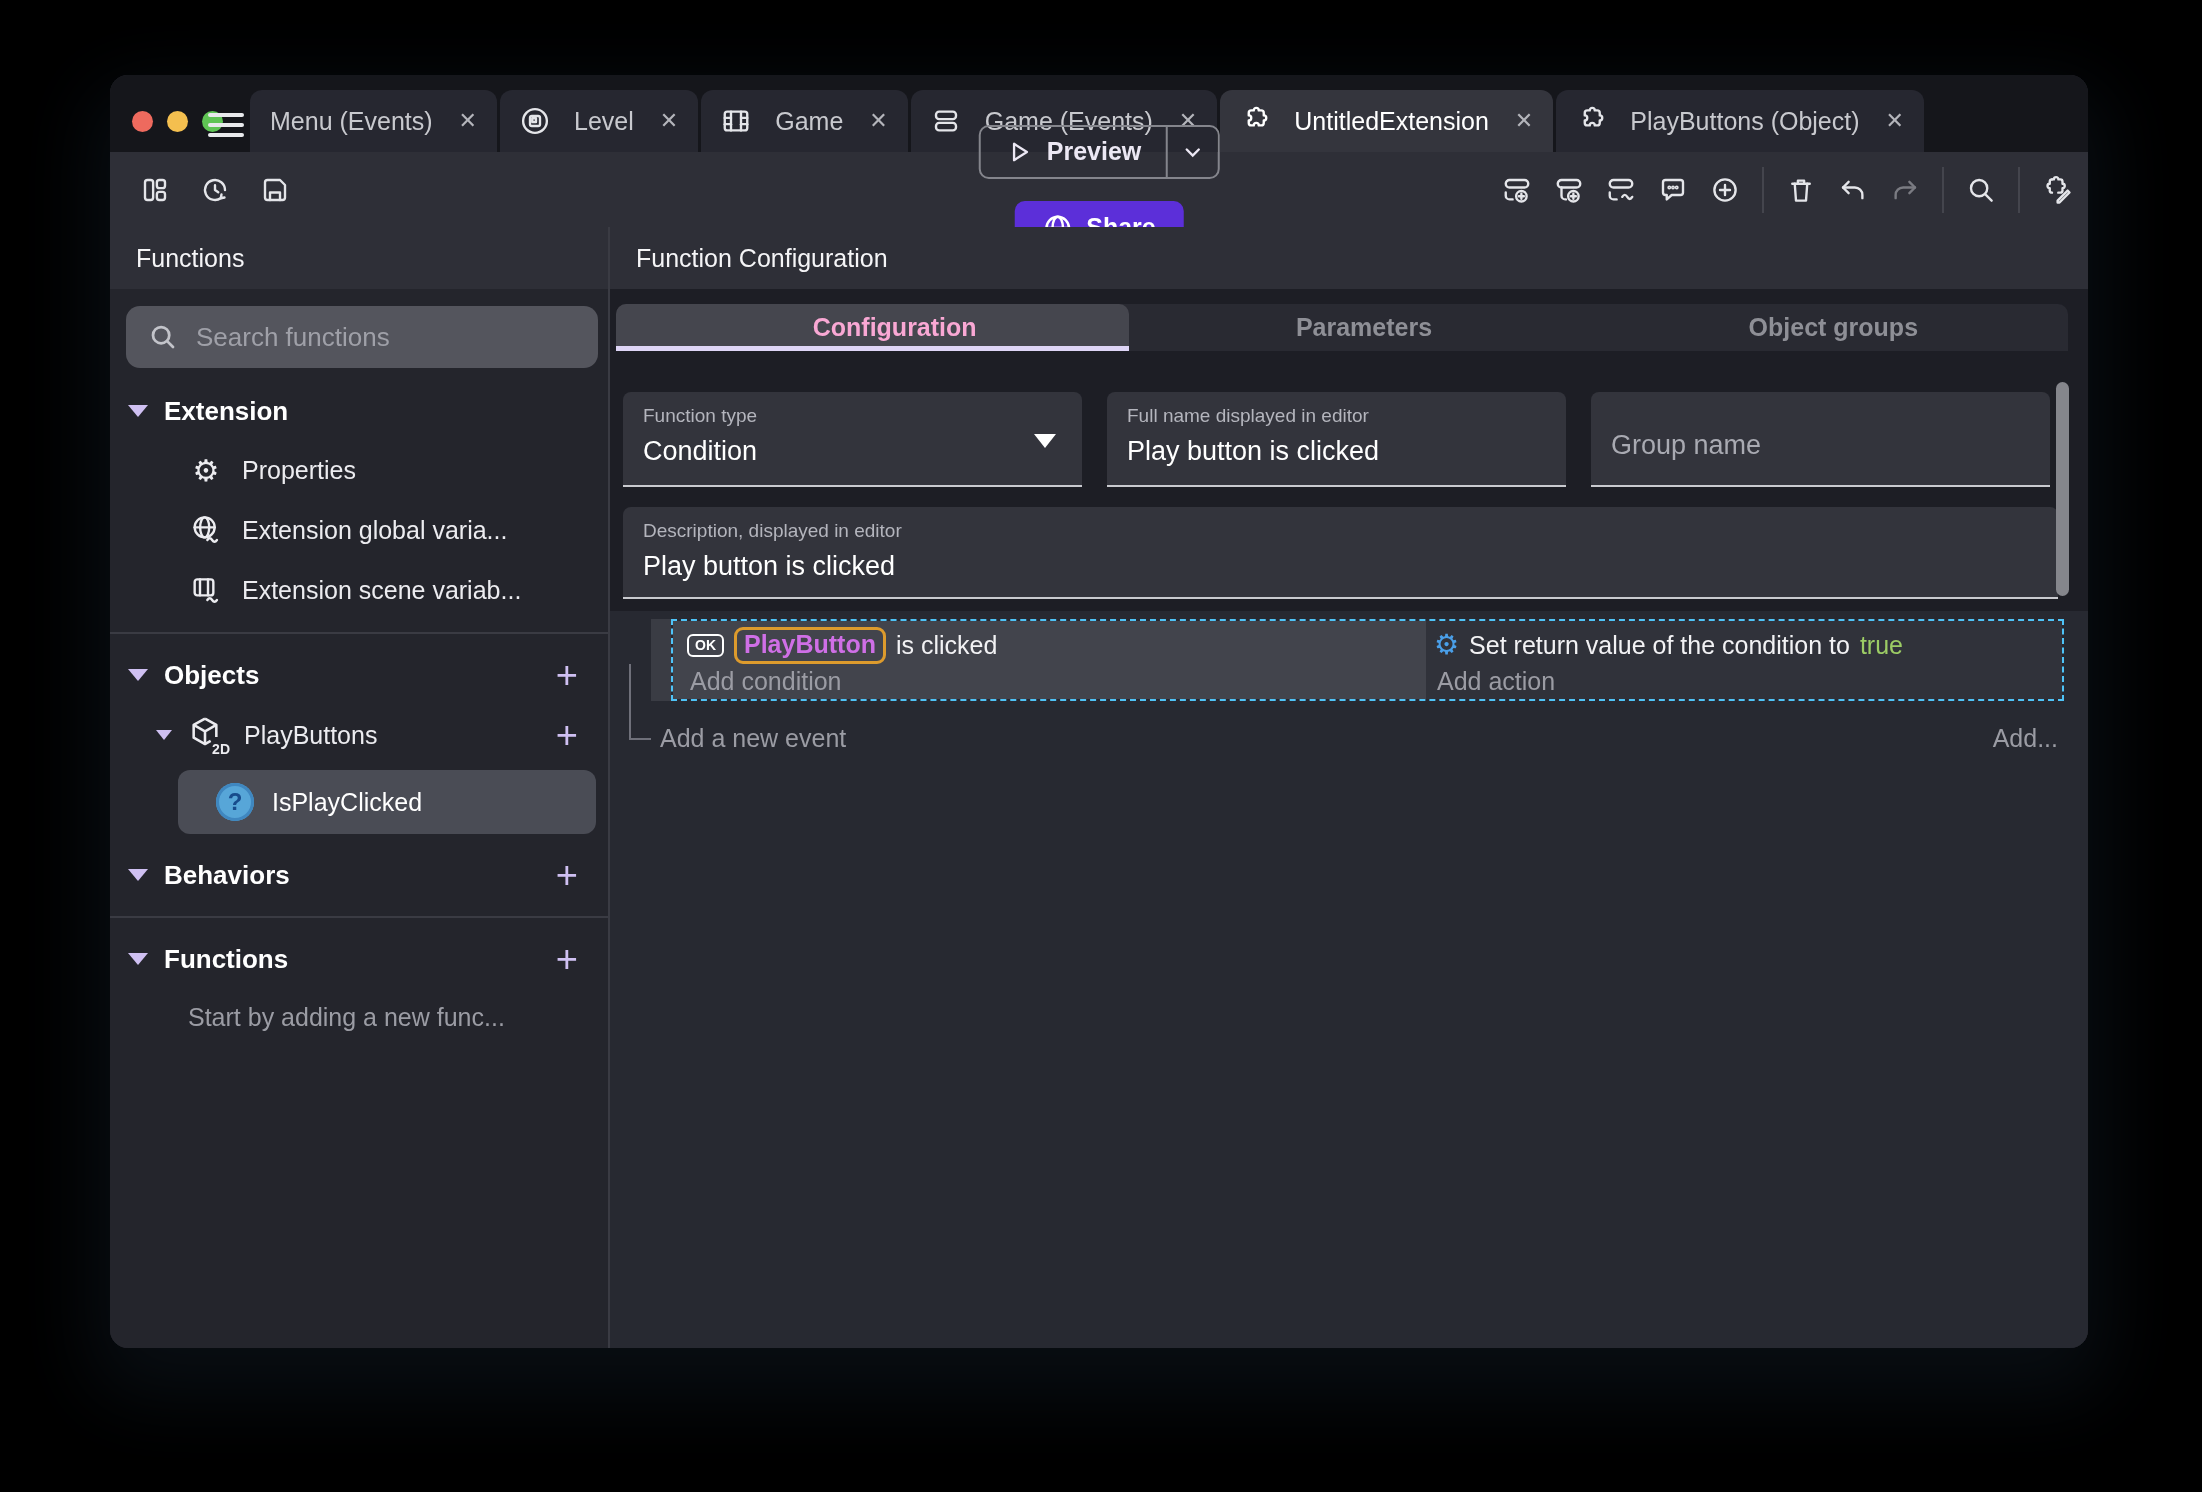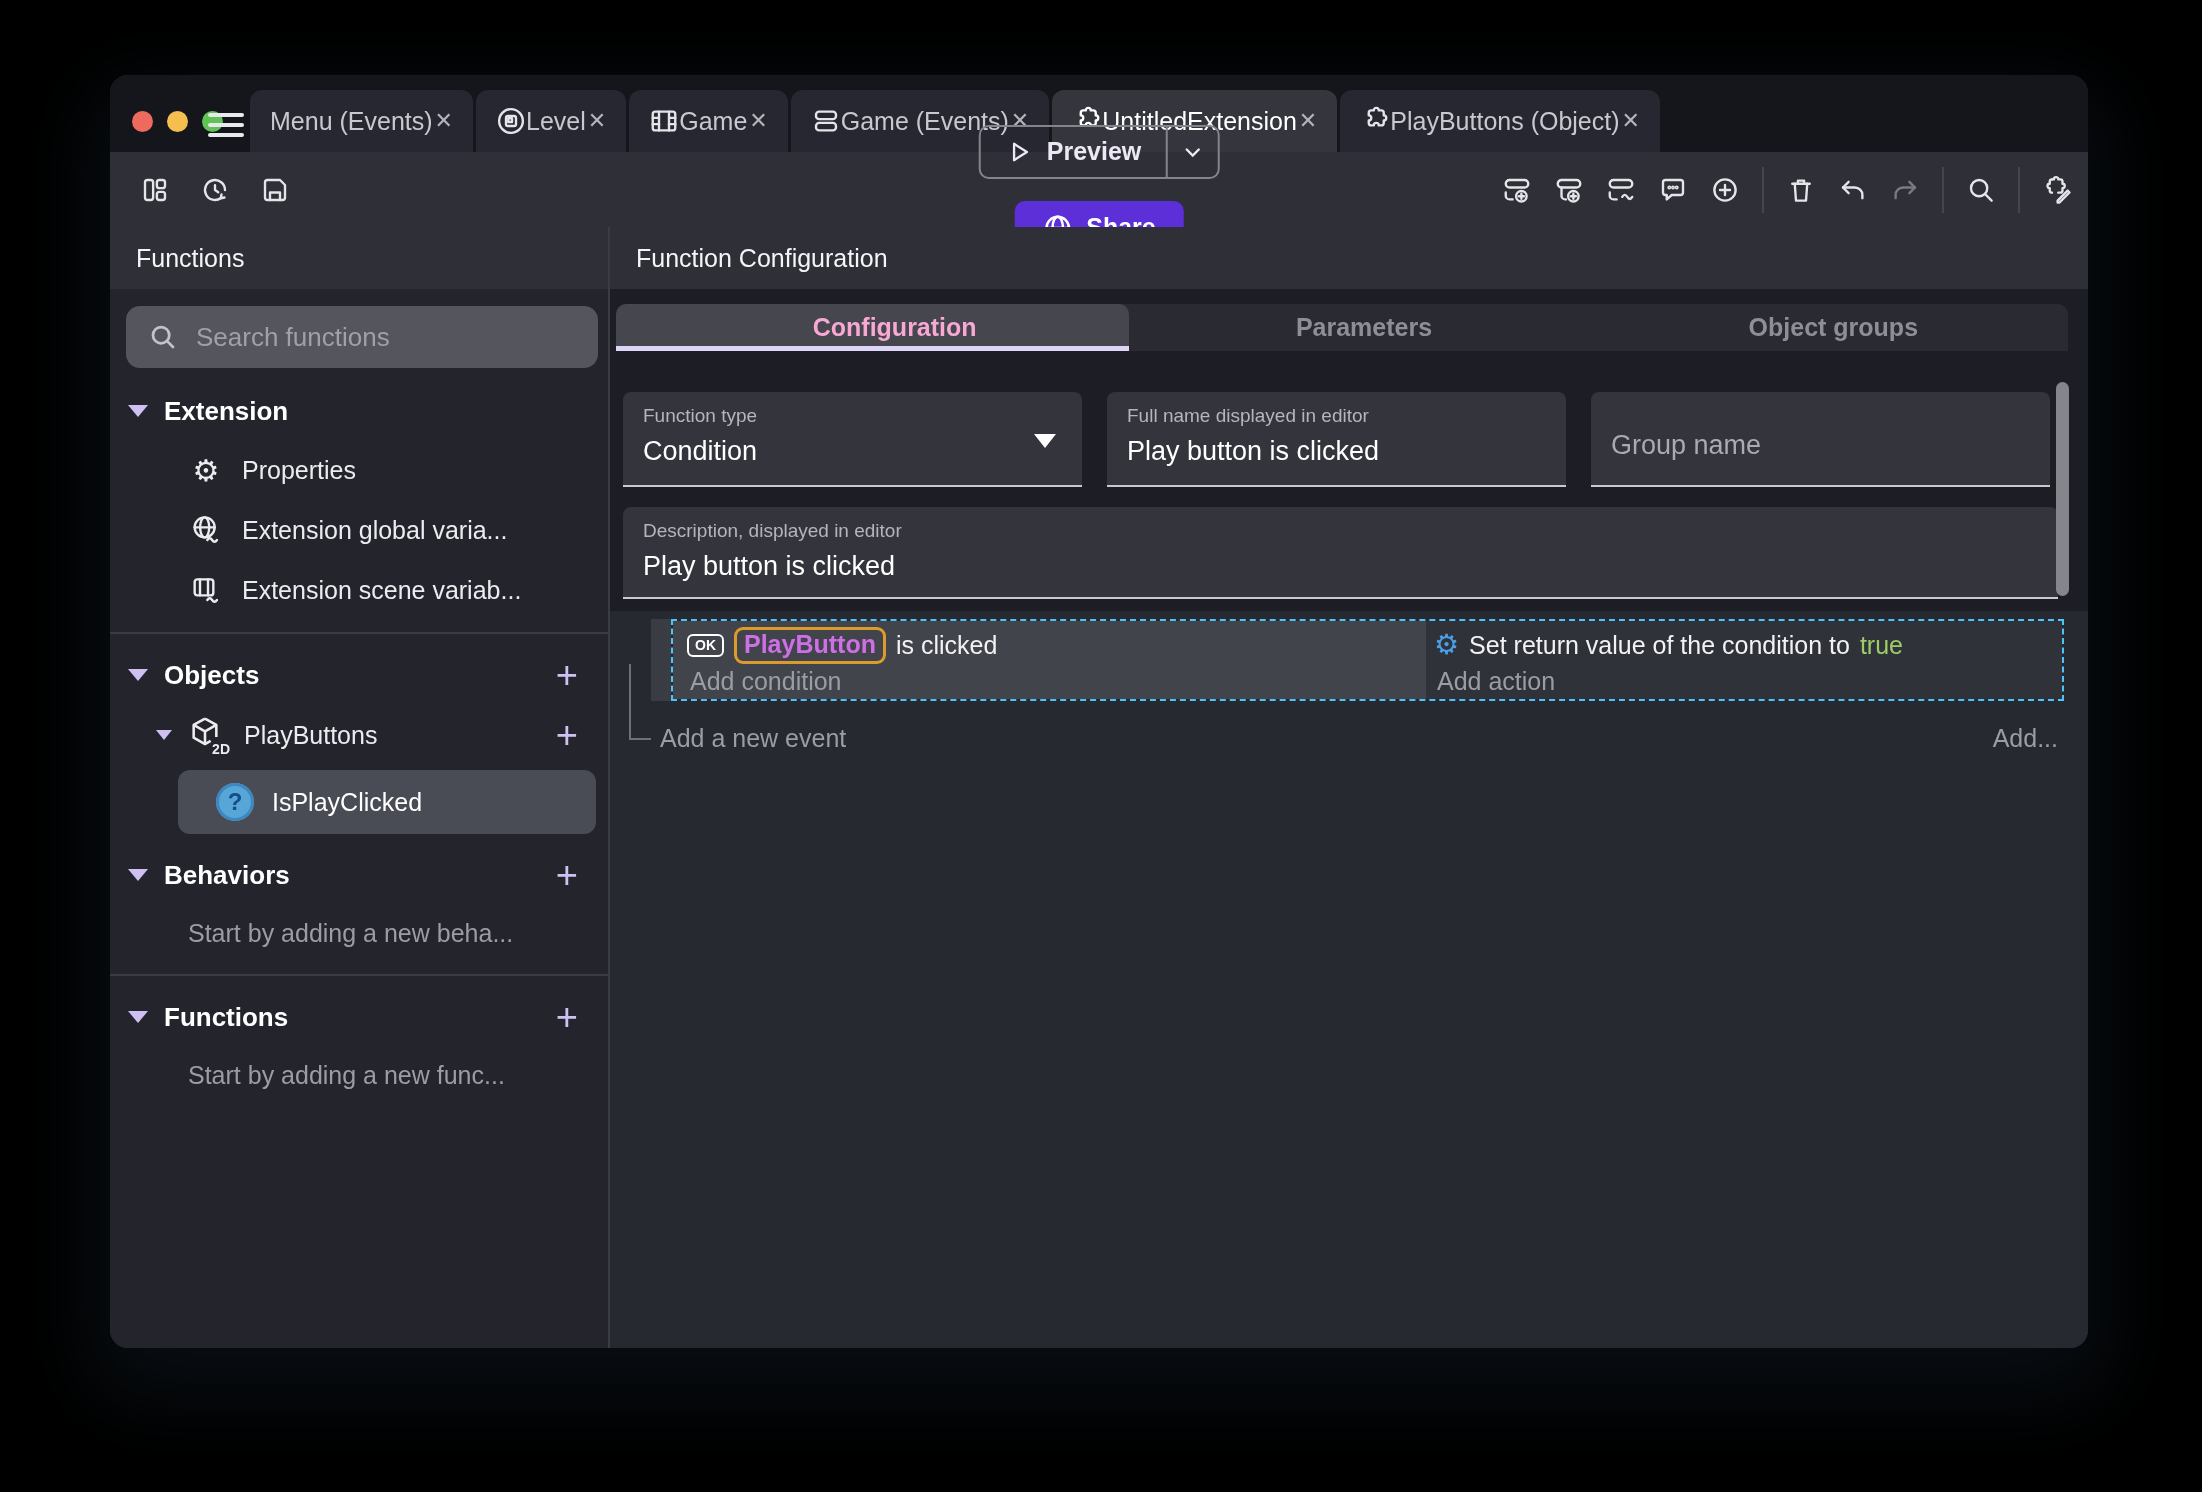--- a/index.html
+++ b/index.html
@@ -16,21 +16,21 @@
   }
   
   .tabbar { height:77px; background:#15161b; flex:none; position:relative;
             display:flex; align-items:flex-end; }
   .traffic { position:absolute; left:22px; top:36px; display:flex; gap:14px; }
   .tl { width:21px; height:21px; border-radius:50%; }
   .tl.red{ background:#ee6a5e; } .tl.yellow{ background:#f4bf4f; } .tl.green{ background:#5fc454; }
   .hamburger { position:absolute; left:98px; top:38px; width:36px; }
   .hamburger i { display:block; height:4px; border-radius:2px; background:#e8e9ec; margin-bottom:6px; }
   .tabs { display:flex; margin-left:140px; height:62px; }
-  .tab { display:flex; align-items:center; gap:0; padding:8px 20px;
+  .tab { display:flex; align-items:center; gap:24px; padding:8px 20px;
          background:#262730; border-radius:12px 12px 0 0; margin-right:3px;
          color:#c8c9ce; font-size:25px; white-space:nowrap; cursor:default; }
   .tab.active { background:#34353d; color:#ffffff; }
   .tab svg { width:28px; height:28px; stroke:#c8c9ce; }
   .tab.active svg { stroke:#ffffff; }
   .tab-close { font-size:22px; color:#b4b5bb; margin-left:2px; }
   
   .toolbar { height:75px; background:#2e2f37; flex:none; position:relative;
              display:flex; align-items:center; }
   .icon { display:inline-flex; align-items:center; justify-content:center; }
@@ -408,23 +408,20 @@
         <div class="fn-row">
           <span class="fn-icon">?</span>
           <span class="lbl">IsPlayClicked</span>
         </div>
 
         <div class="sec-title">
           <span class="tri"></span>
           <span class="lbl">Behaviors</span>
           <span class="plus">+</span>
         </div>
-        <div class="empty-hint">
-          <span>Start by adding a new beha...</span>
-        </div>
 
         <div class="sb-divider"></div>
 
         <div class="sec-title">
           <span class="tri"></span>
           <span class="lbl">Functions</span>
           <span class="plus">+</span>
         </div>
         <div class="empty-hint">
           <span>Start by adding a new func...</span>

